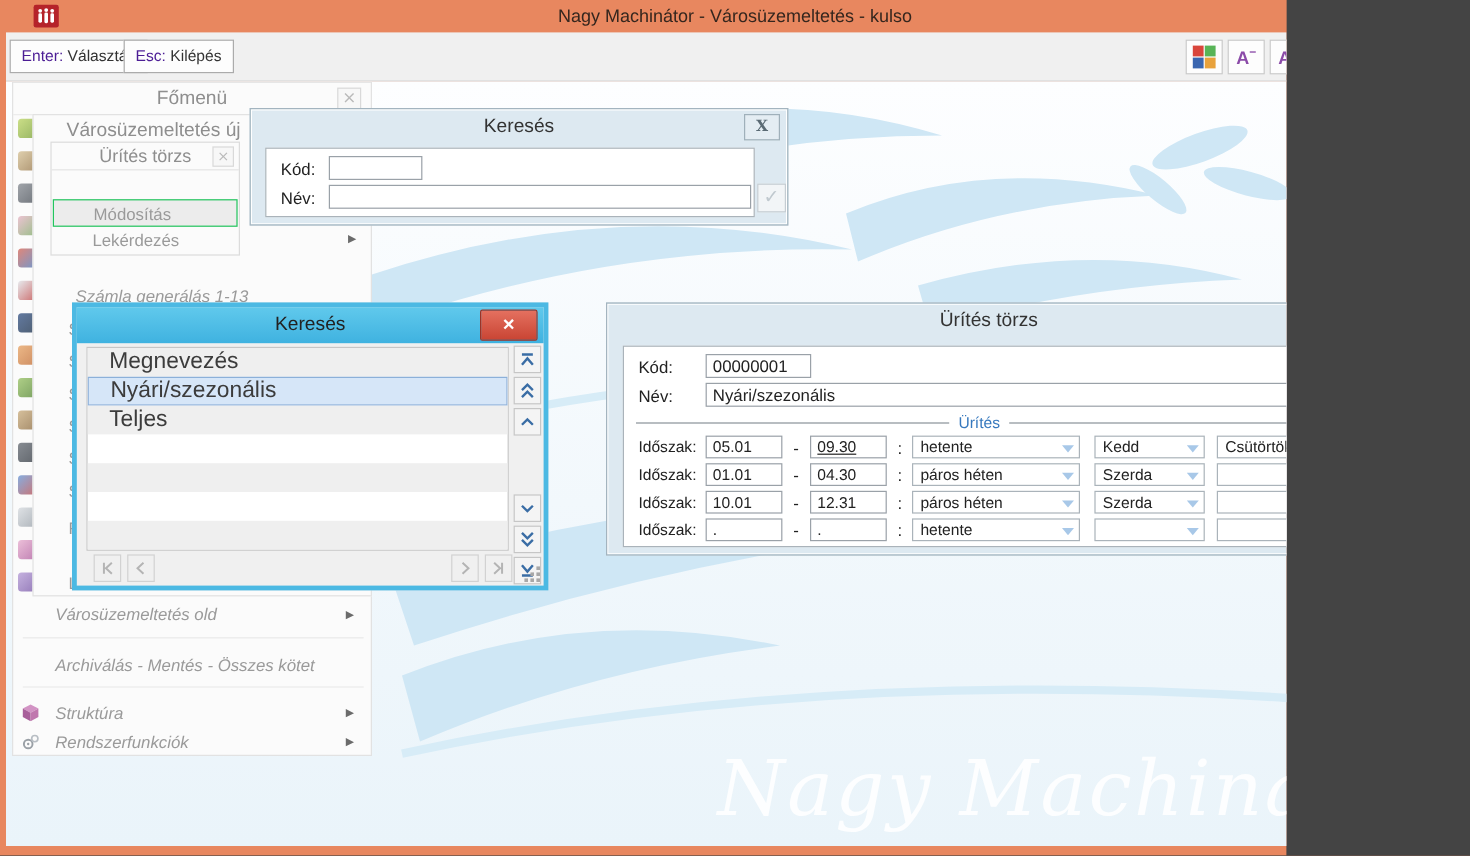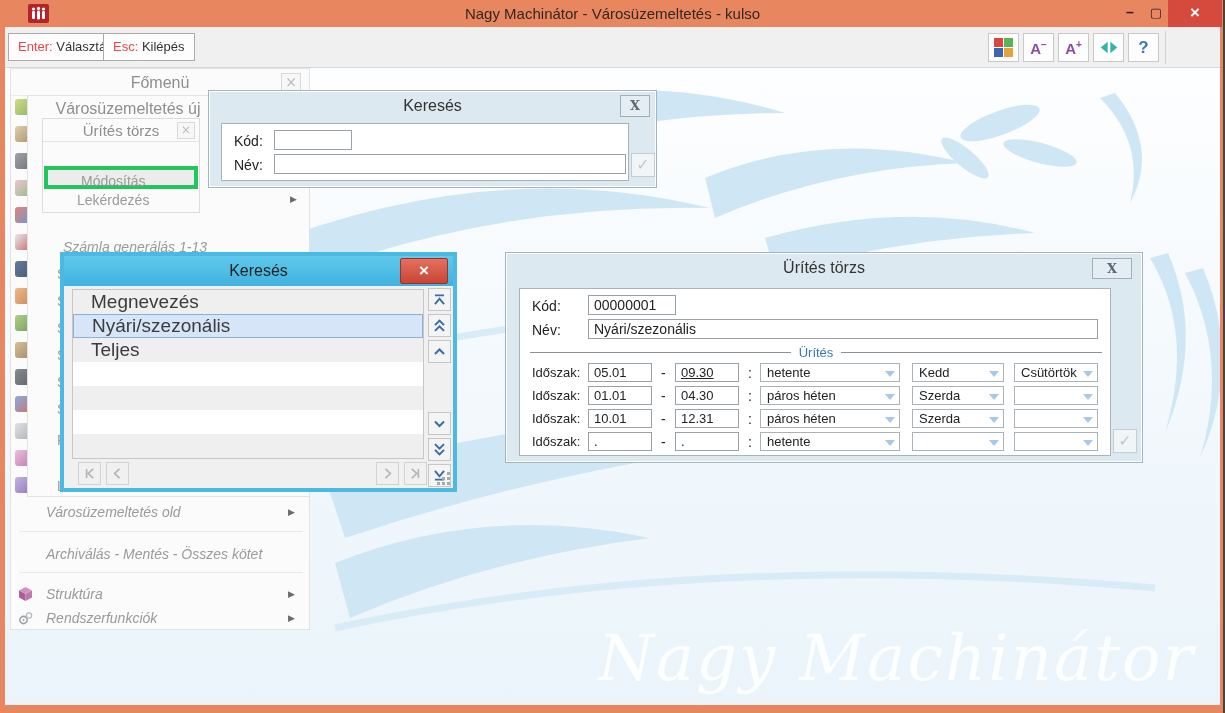--- a/index.html
+++ b/index.html
@@ -1,34 +1,34 @@
 <!DOCTYPE html>
 <html><head>
 <meta charset="utf-8">
 <style>
   html,body{margin:0;padding:0;background:#444;}
   *{box-sizing:border-box;font-family:"Liberation Sans",sans-serif;}
-  .screen{position:relative;width:1223px;height:713px;overflow:hidden;background:#e8875f;}
+  .screen{position:relative;width:1072px;height:713px;overflow:hidden;background:#e8875f;}
 
   
   .titlebar{position:absolute;left:0;top:0;width:1225px;height:27px;background:#e8875f;}
   .tb-logo{position:absolute;left:28px;top:4px;width:21px;height:19px;background:#b5232a;border-radius:2px;display:flex;align-items:center;justify-content:center;}
   .tb-title{position:absolute;left:0;top:0;width:100%;height:27px;line-height:27px;text-align:center;font-size:15px;color:#35261e;}
   .tb-min,.tb-max{position:absolute;top:0;width:24px;height:27px;color:#222;text-align:center;line-height:25px;font-size:14px;cursor:default;}
   .tb-min{left:1118px;}
   .tb-min::after{content:"–";font-weight:bold;}
   .tb-max{left:1144px;}
   .tb-max::after{content:"❐";content:"▢";font-size:13px;}
   .tb-close{position:absolute;left:1168px;top:0;width:54px;height:27px;background:#d54a3d;color:#fff;text-align:center;line-height:26px;font-size:14px;font-weight:bold;}
   .tb-close::after{content:"✕";content:"×";font-size:17px;}
 
   
   .toolbar{position:absolute;left:5px;top:27px;width:1215px;height:41px;background:#f0f0f0;border-bottom:1px solid #d8d8d8;}
   .tbtn{position:absolute;top:6px;height:28px;background:#fdfdfd;border:1px solid #ababab;font-size:13px;line-height:26px;padding:0 9px;color:#333;}
-  .tbtn .key{color:#ef4444;}
+  .tbtn .key{color:#4c1d95;}
   .ibox{position:absolute;top:6px;width:31px;height:29px;background:#fdfdfd;border:1px solid #c9c9c9;display:flex;align-items:center;justify-content:center;}
   .grid2{display:grid;grid-template-columns:9px 9px;grid-template-rows:9px 9px;gap:1px;}
   .grid2 i{display:block;}
   .g-r{background:#d9463c;} .g-g{background:#58b457;} .g-b{background:#3a66b0;} .g-o{background:#e8a23c;}
   .aicon{font-weight:bold;color:#8b4ba8;font-size:15px;line-height:1;}
   .aicon sup{font-size:10px;}
   .qicon{font-weight:bold;color:#3a78bd;font-size:17px;}
   .tool-sep{position:absolute;left:1160px;top:4px;height:33px;width:1px;background:#d2d2d2;}
 
   
@@ -67,21 +67,21 @@
   .micon{position:absolute;left:7px;top:5px;width:15px;height:15px;}
 
   .cardB{left:22px;top:27px;width:283px;height:402px;z-index:3;}
   .cardB-header{position:absolute;left:0;top:0;width:200px;height:26px;text-align:center;line-height:26px;font-size:16px;color:#8e8e8e;}
   .frag{position:absolute;left:29px;font-size:14px;color:#9a9a9a;width:10px;overflow:hidden;}
 
   .cardC{left:37px;top:50px;width:158px;height:95px;z-index:4;background:#fbfbfb;border:1px solid #dcdcdc;}
   .cardC-header{position:absolute;left:0;top:0;width:100%;height:23px;border-bottom:1px solid #e4e4e4;text-align:center;line-height:23px;font-size:15px;color:#8e8e8e;}
   .cardC .xbox{right:4px;top:3px;width:18px;height:17px;line-height:15px;font-size:12px;}
   .citem{position:absolute;left:1px;width:154px;height:23px;line-height:23px;font-size:14px;color:#9a9a9a;padding-left:33px;}
-  .citem.sel{background:#ececec;border:4px solid #22c55e;}
+  .citem.sel{background:#ececec;border:1px solid #22c55e;}
 
   
   .dlg{position:absolute;background:#dde9f1;border:1px solid #a3b4bf;box-shadow:0 0 0 1px #ffffff inset;}
   .dlg-title{position:absolute;left:0;top:0;width:100%;height:30px;line-height:30px;text-align:center;font-size:16px;color:#333;}
   .dlg .xbtn{position:absolute;border:1px solid #9fb0ba;background:#e4edf3;color:#5a6a74;text-align:center;font-family:"DejaVu Serif",serif;font-weight:bold;}
   .dlg .xbtn::after{content:"X";}
   .whitebox{position:absolute;background:#fff;border:1px solid #aab3ba;}
   .flabel{position:absolute;font-size:14px;color:#222;white-space:nowrap;}
   .finput{position:absolute;border:1px solid #9aa1a8;background:#fff;font-size:14px;color:#222;padding:0 5px;outline:none;}
   .okbtn{position:absolute;width:24px;height:24px;background:#f2f5f7;border:1px solid #c5cdd3;color:#c0c9cf;text-align:center;line-height:22px;font-size:16px;}

